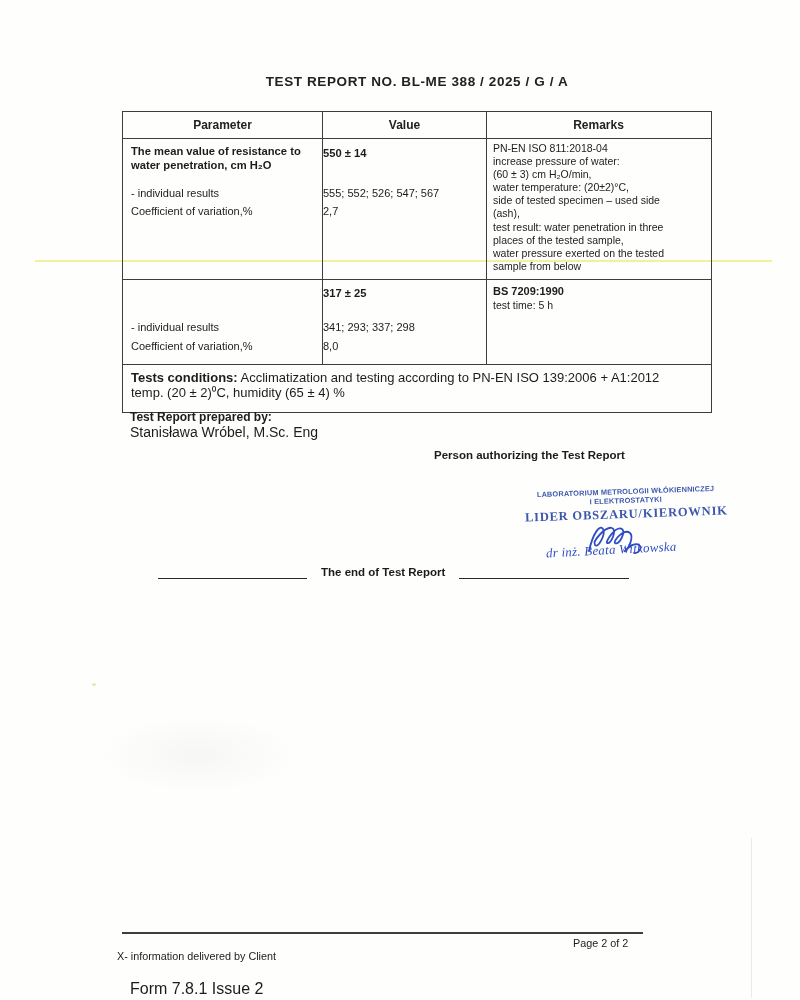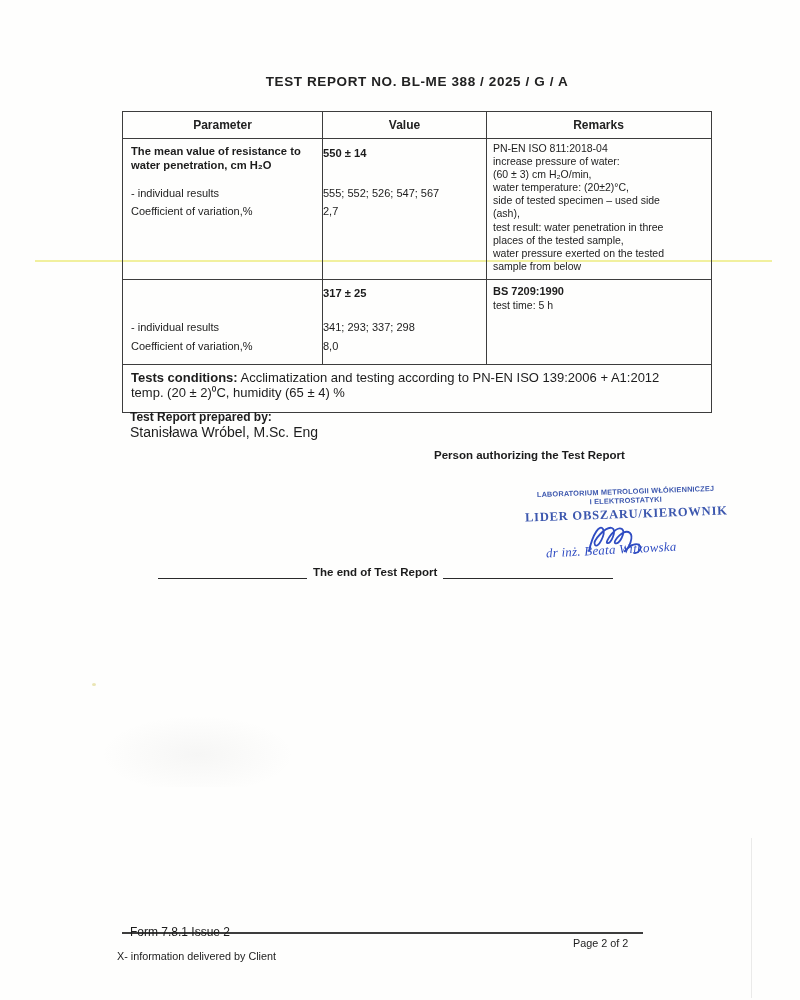--- a/index.html
+++ b/index.html
@@ -66,29 +66,29 @@
   .stamp-l3 { font-size:12.5px; letter-spacing:0.8px; margin-top:2px;
               font-family:"Liberation Serif", serif; font-weight:bold; }
   .sig-svg { left:586px; top:521px; }
   .sig-name {
     left:546px; top:543px;
     font-family:"Liberation Serif", serif; font-style:italic;
     font-size:12.8px; transform:rotate(-3deg); letter-spacing:0.3px;
   }
 
   
-  .endline { left:158px; top:566px; display:flex; align-items:flex-end; gap:6px; }
+  .endline { left:158px; top:566px; display:flex; align-items:flex-end; gap:14px; }
   .uscore { height:13px; border-bottom:1.6px solid #2a2a2a; }
   .us-left { width:149px; }
   .us-right { width:170px; }
   .end-label { font-weight:bold; font-size:11.5px; padding-bottom:1px; }
 
   
   .foot-rule { left:122px; top:932px; width:521px; height:1.6px; background:#3d3d3d; }
-  .foot-form { left:130px; top:925px; font-size:12px; }
+  .foot-form { left:130px; top:980px; font-size:16px; }
   .foot-note { left:117px; top:950px; font-size:10.8px;text-align:right; }
   .foot-page { left:573px; top:937px; font-size:10.8px; }
 
   
   .hl-yellow { left:35px; top:260px; width:737px; height:2.4px;
                background:#eceb7e; opacity:0.75; }
   .vline-artifact { left:751px; top:838px; width:1px; height:160px;
                     background:rgba(60,60,60,0.10); }
   .smudge { left:100px; top:715px; width:195px; height:72px;
             background:radial-gradient(ellipse at 50% 55%,

